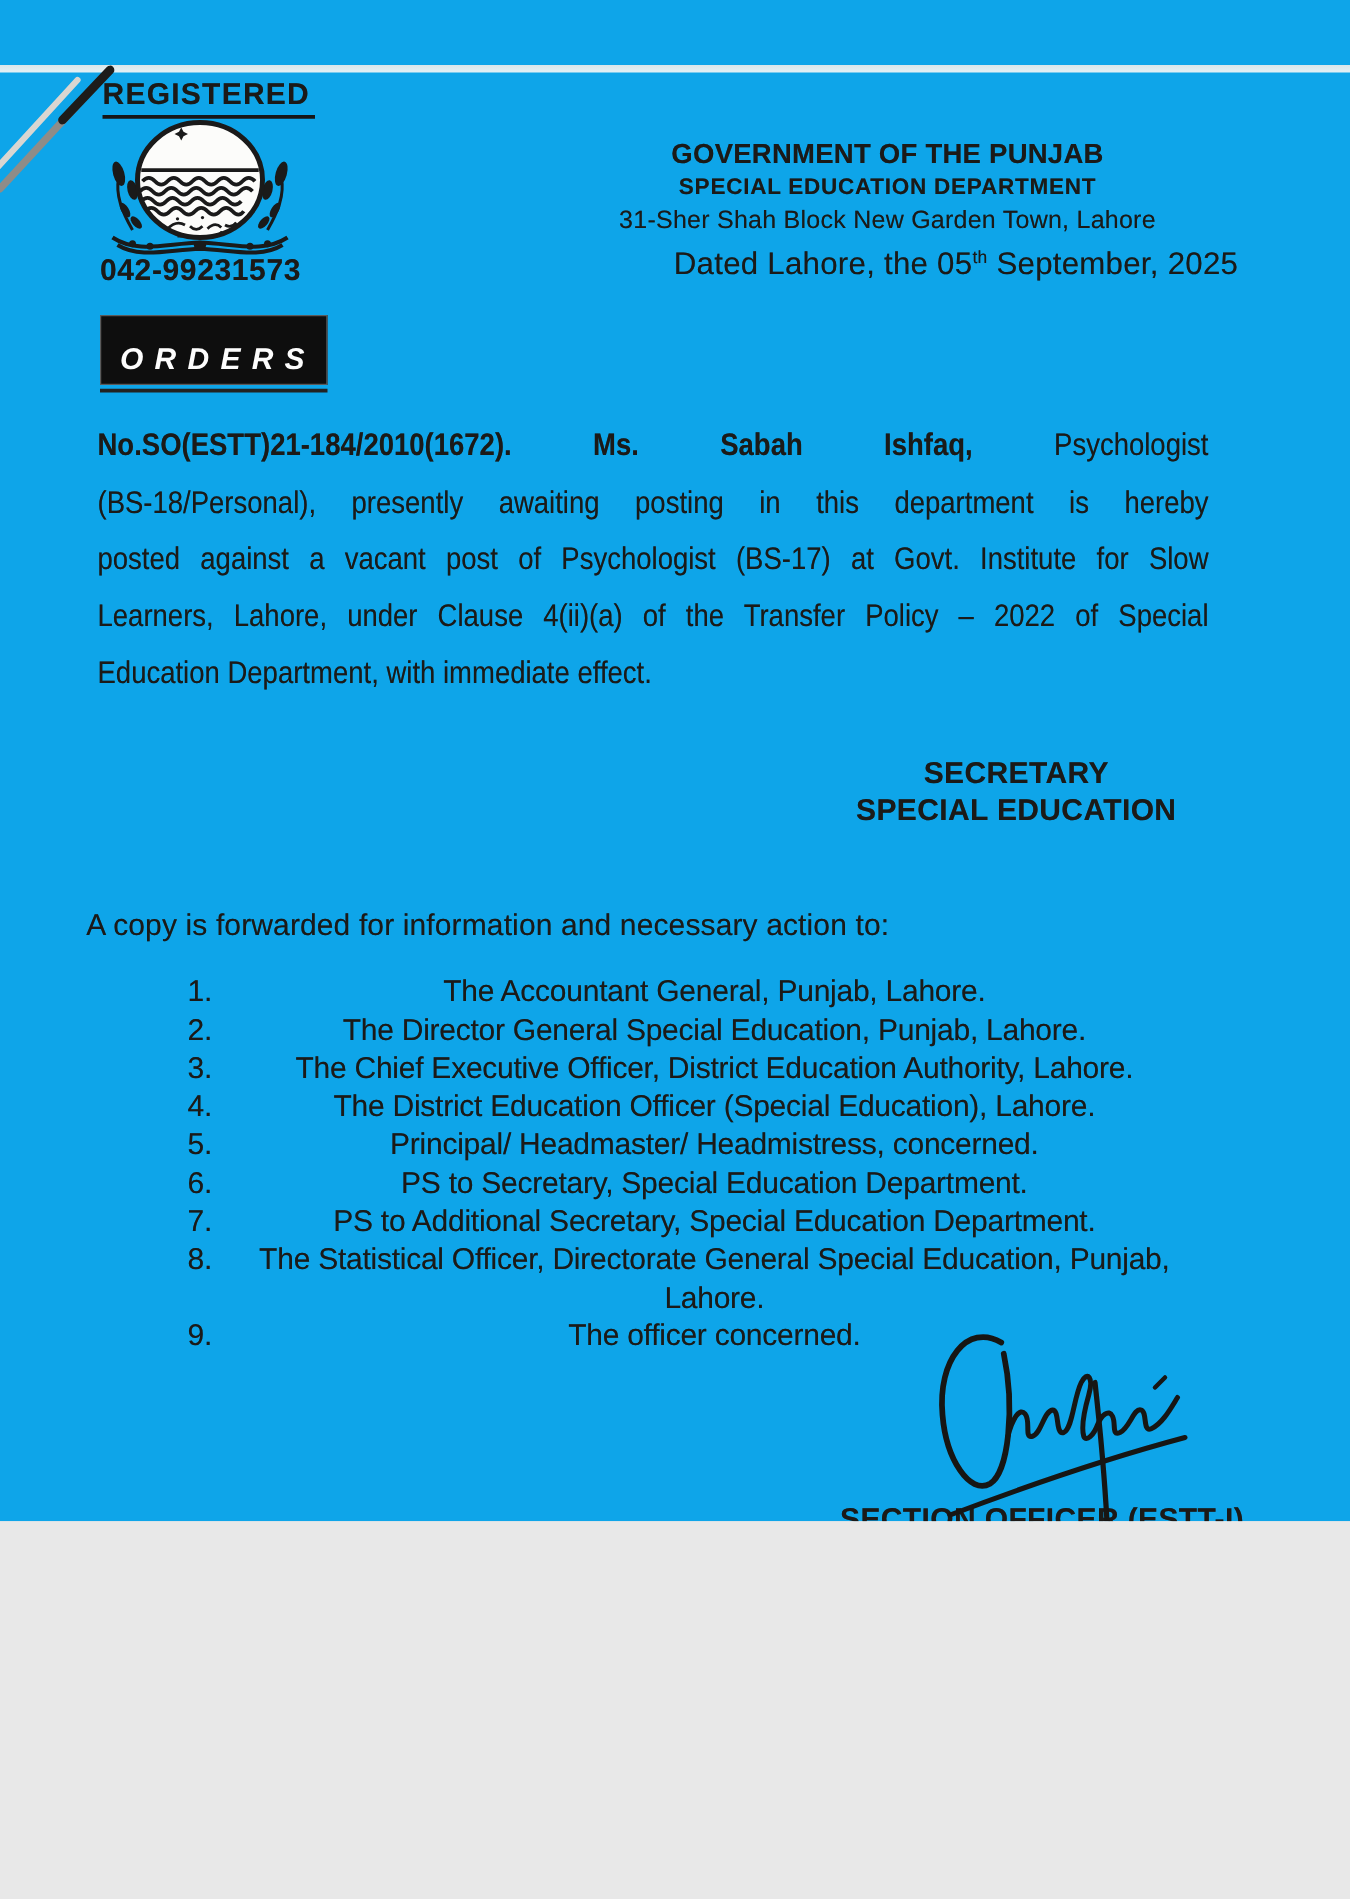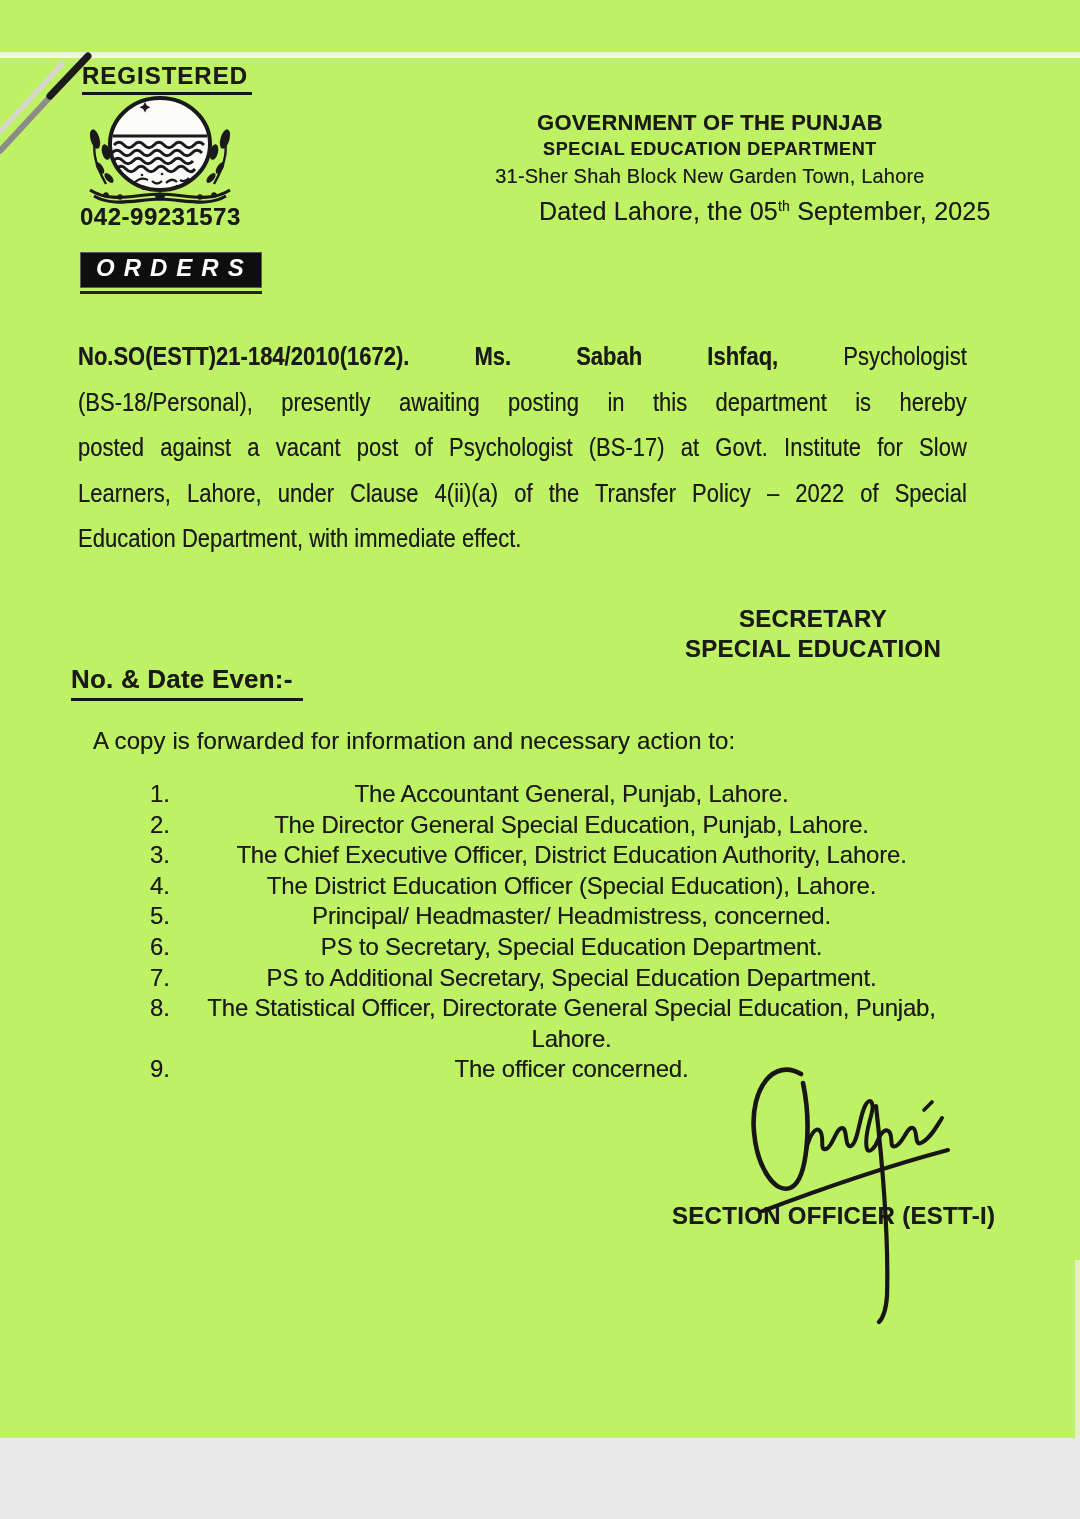--- a/index.html
+++ b/index.html
@@ -1,20 +1,20 @@
 <!DOCTYPE html>
 <html><head>
 <meta charset="utf-8">
 <style>
   html,body{margin:0;padding:0;background:#e8e8e8;}
   .page{
     position:relative;
-    width:1080px;height:1438px;
+    width:1080px;height:1217px;
     margin:0 auto;
-    background:#bef264;
+    background:#0ea5e9;
     overflow:hidden;
     font-family:"Liberation Sans", sans-serif;
     color:#1b1a18;
   }
   .ink{ text-shadow:0 0 .5px rgba(27,26,24,.55); }
 
   
   .scan-band-top{position:absolute;left:0;top:52px;width:100%;height:6px;
     background:linear-gradient(#f0eeea,#faf9f7);opacity:.9;}
   .scan-band-bottom{position:absolute;left:0;top:1462px;width:100%;height:10px;
@@ -38,41 +38,41 @@
   .dept-header .dept{font-size:18px;font-weight:bold;letter-spacing:.6px;}
   .dept-header .addr{font-size:20px;margin-top:1px;letter-spacing:.2px;}
   .dateline{position:absolute;left:507px;top:197px;font-size:25px;letter-spacing:.2px;margin-left:32px;}
   .dateline .ord{display:inline-block;font-size:14px;position:relative;top:-9px;}
 
   
   .orders-wrap{position:absolute;left:80px;top:252px;border-bottom:3px solid #222;padding-bottom:3px;}
   .orders-box{
     display:inline-block;background:#0e0e0e;color:#fdfdfd;
     font-size:24px;font-weight:bold;font-style:italic;letter-spacing:9px;
-    padding:1px 8px 5px 15px;border:1px solid #5a5a5a;
+    padding:21px 8px 5px 15px;border:1px solid #5a5a5a;
   }
 
   
   .order-para{
     position:absolute;left:78px;top:334px;width:1010px;
     font-size:25px;line-height:45.5px;
     transform:scaleX(0.88);transform-origin:0 0;
   }
   .order-para .l1{display:flex;justify-content:space-between;}
   .order-para .b{font-weight:bold;}
   .order-para .just{text-align:justify;text-align-last:justify;}
 
   
   .secretary{position:absolute;left:668px;top:604px;width:290px;text-align:center;
     font-size:24px;font-weight:bold;line-height:29.5px;letter-spacing:.3px;}
 
   .no-date{position:absolute;left:71px;top:664px;font-size:26px;font-weight:bold;
     border-bottom:3px solid #161616;padding:0 10px 3px 0;letter-spacing:.2px;}
 
-  .copy-line{position:absolute;left:69px;top:727px;font-size:24px;letter-spacing:.1px;margin-left:24px;}
+  .copy-line{position:absolute;left:69px;top:727px;font-size:24px;letter-spacing:.1px;}
 
   
   .dist-list{
     position:absolute;left:150px;top:779px;width:800px;
     margin:0;padding:0;list-style:none;
     font-size:24px;line-height:30.6px;letter-spacing:-0.2px;
     counter-reset:item;
   }
   .dist-list li{position:relative;padding-left:43px;counter-increment:item;text-align:center;}
   .dist-list li::before{content:counter(item) ".";position:absolute;left:0;top:0;}
@@ -176,21 +176,20 @@
     <div class="just">posted against a vacant post of Psychologist (BS-17) at Govt. Institute for Slow</div>
     <div class="just">Learners, Lahore, under Clause 4(ii)(a) of the Transfer Policy – 2022 of Special</div>
     <div>Education Department, with immediate effect.</div>
   </div>
 
   <div class="secretary ink">
     <div>SECRETARY</div>
     <div>SPECIAL EDUCATION</div>
   </div>
 
-  <div class="no-date ink">No. &amp; Date Even:-</div>
 
   <div class="copy-line ink">A copy is forwarded for information and necessary action to:</div>
 
   <ol class="dist-list ink">
     <li>The Accountant General, Punjab, Lahore.</li>
     <li>The Director General Special Education, Punjab, Lahore.</li>
     <li>The Chief Executive Officer, District Education Authority, Lahore.</li>
     <li>The District Education Officer (Special Education), Lahore.</li>
     <li>Principal/ Headmaster/ Headmistress, concerned.</li>
     <li>PS to Secretary, Special Education Department.</li>

